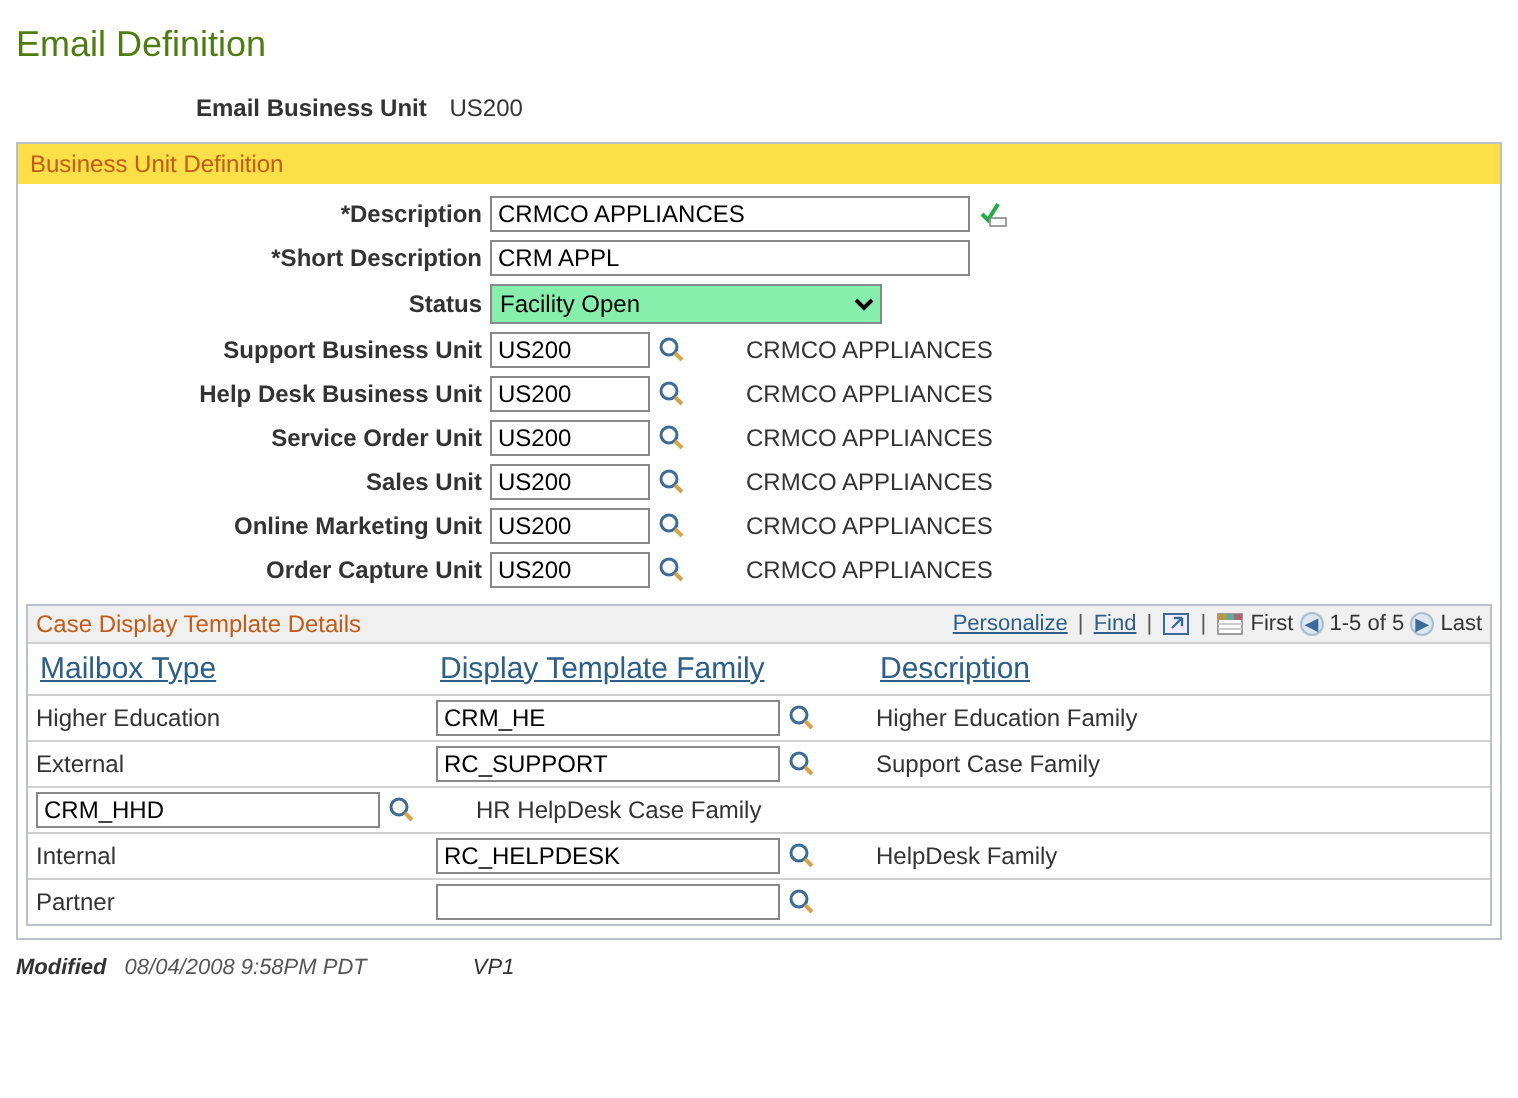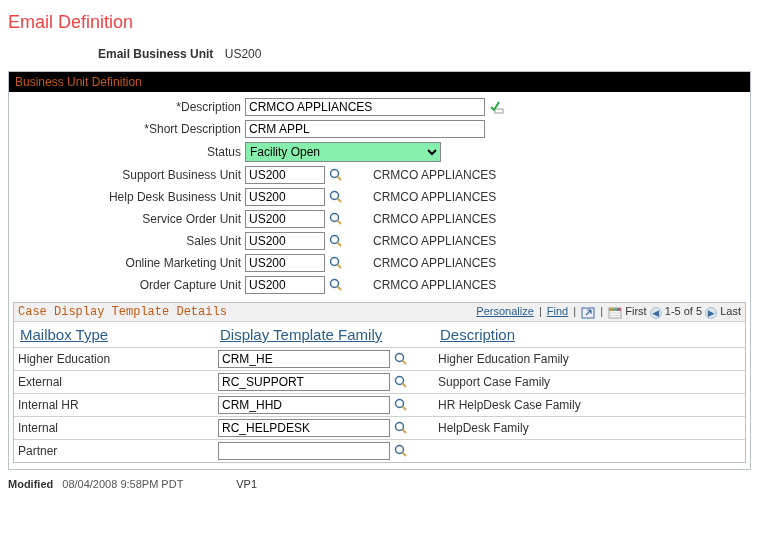--- a/index.html
+++ b/index.html
@@ -6,55 +6,55 @@
     body {
       font-family: Arial, sans-serif;
       font-size: 12px;
       margin: 0;
       padding: 8px;
       color: #333;
       background: #fff;
       width: 759px;
     }
     .page-title {
-      color: #ef4444;
+      color: #4d7c0f;
       font-size: 18px;
       font-weight: normal;
       margin: 4px 0 14px 0;
     }
     .header-row {
       margin-left: 90px;
       margin-bottom: 10px;
       font-size: 12px;
     }
     .header-row .lbl {
       font-weight: bold;
       display: inline-block;
       text-align: left;
     }
     .header-row .val { margin-left: 8px; }
     .groupbox {
       border: 1px solid #b9c2c9;
       margin-bottom: 8px;
     }
     .groupbox-title {
-      background: #000000;
+      background: #fde047;
       color: #c45a14;
       padding: 3px 6px;
       font-size: 12px;
     }
     .form-row {
       display: flex;
       align-items: center;
       padding: 2px 0;
     }
     .form-label {
       width: 236px;
       text-align: right;
-      font-weight: normal;
+      font-weight: bold;
       padding-right: 4px;
       font-size: 12px;
     }
     input[type="text"] {
       border: 1px solid #888;
       font-family: Arial, sans-serif;
       font-size: 12px;
       height: 18px;
       padding: 1px 3px;
     }
@@ -83,21 +83,20 @@
       background: #f0f0f0;
       display: flex;
       align-items: center;
       padding: 2px 4px;
       font-size: 11px;
     }
     .grid-title {
       color: #c45a14;
       font-size: 12px;
       flex: 0 0 auto;
-      font-family: Liberation Mono, monospace;
     }
     .grid-tools {
       flex: 1;
       text-align: right;
       color: #2b5e8a;
     }
     .grid-tools a { color: #2b5e8a; text-decoration: underline; cursor: pointer; }
     .grid-tools .sep { color: #555; margin: 0 2px; }
     .grid-tools .nav { color: #333; }
     .grid-tools svg { vertical-align: middle; }
@@ -121,20 +120,21 @@
       font-size: 12px;
       display: flex;
       align-items: center;
     }
     .grid-row .cell.c1 { width: 200px; }
     .grid-row .cell.c2 { width: 220px; }
     .grid-row .cell.c3 { flex: 1; }
     .footer {
       font-size: 11px;
       color: #333;
+      font-style: italic;
     }
     .footer .mod-label { font-weight: bold; }
     .footer .mod-val { color: #555; margin-left: 6px; }
     .footer .mod-user { margin-left: 50px; }
     .arrow-btn {
       display: inline-block;
       width: 12px; height: 12px;
       border-radius: 50%;
       background: #dde6ee;
       border: 1px solid #a8bed0;
@@ -295,21 +295,20 @@
       <div class="cell c2">
           <input type="text" class="med" value="RC_SUPPORT" style="">
           <span class="lookup-icon2"><svg width="14" height="14" viewBox="0 0 14 14">
               <circle cx="5.5" cy="5.5" r="4" stroke="#3a6b99" stroke-width="1.5" fill="none"></circle>
               <line x1="8.5" y1="8.5" x2="12" y2="12" stroke="#d4a34a" stroke-width="2"></line>
             </svg></span>
         </div>
       <div class="cell c3">Support Case Family</div>
     </div>
     <div class="grid-row">
-      <div class="cell c1">Internal HR</div>
       <div class="cell c2">
           <input type="text" class="med" value="CRM_HHD" style="">
           <span class="lookup-icon2"><svg width="14" height="14" viewBox="0 0 14 14">
               <circle cx="5.5" cy="5.5" r="4" stroke="#3a6b99" stroke-width="1.5" fill="none"></circle>
               <line x1="8.5" y1="8.5" x2="12" y2="12" stroke="#d4a34a" stroke-width="2"></line>
             </svg></span>
         </div>
       <div class="cell c3">HR HelpDesk Case Family</div>
     </div>
     <div class="grid-row">

